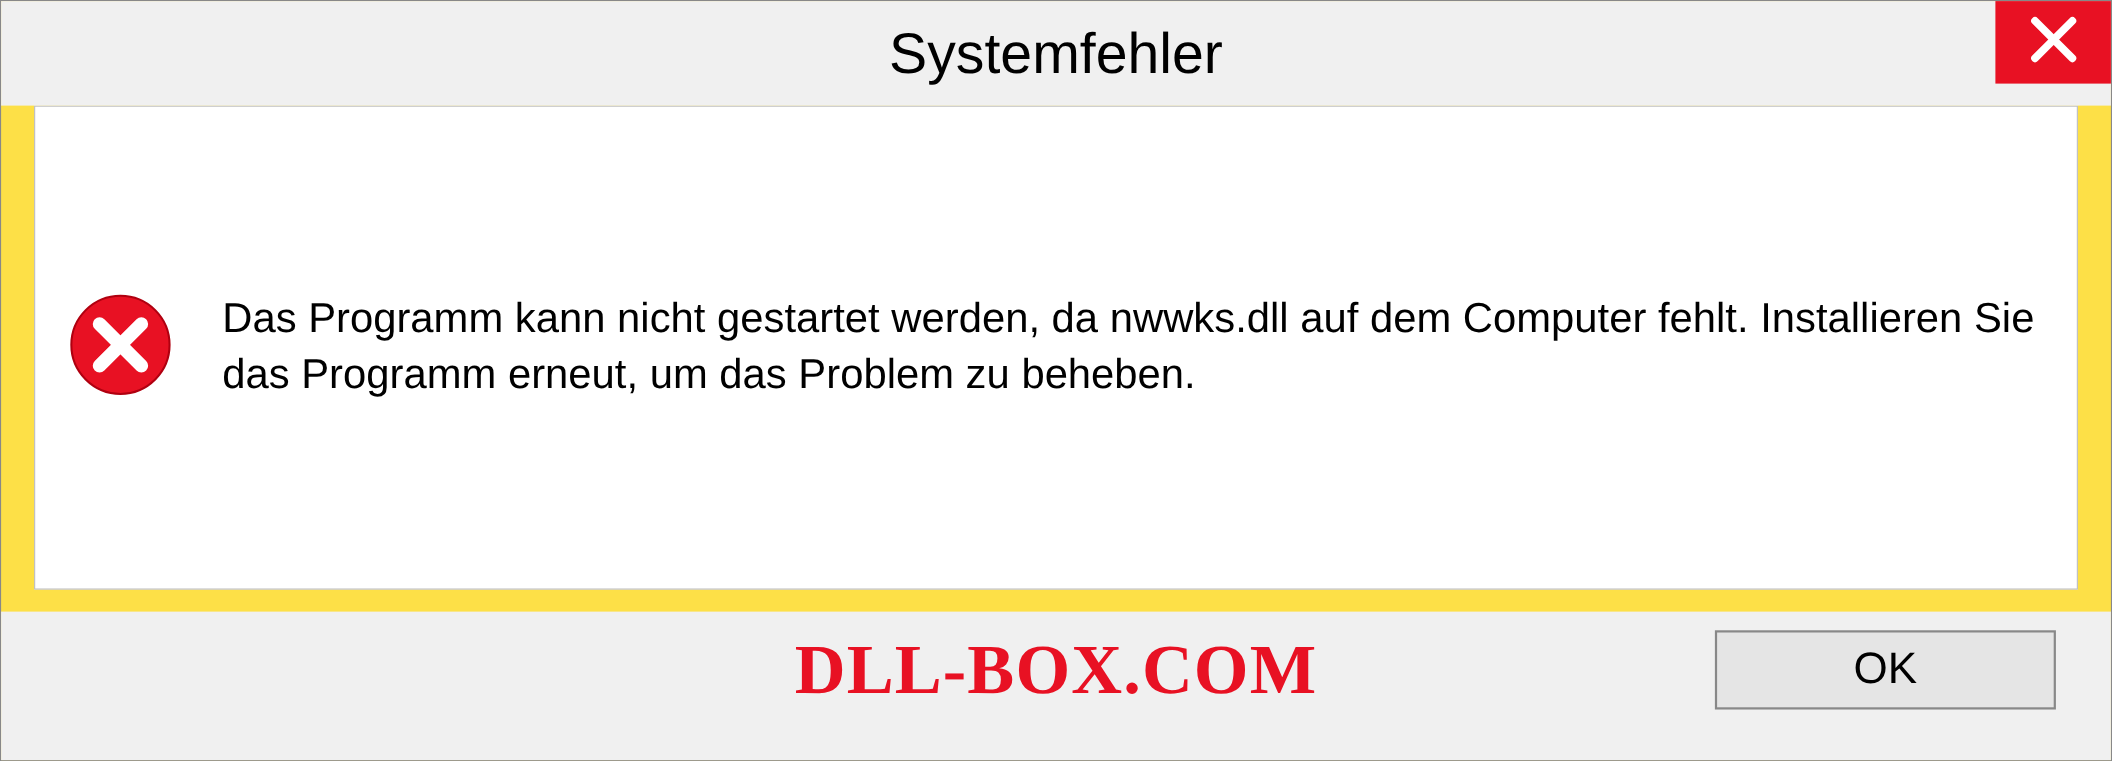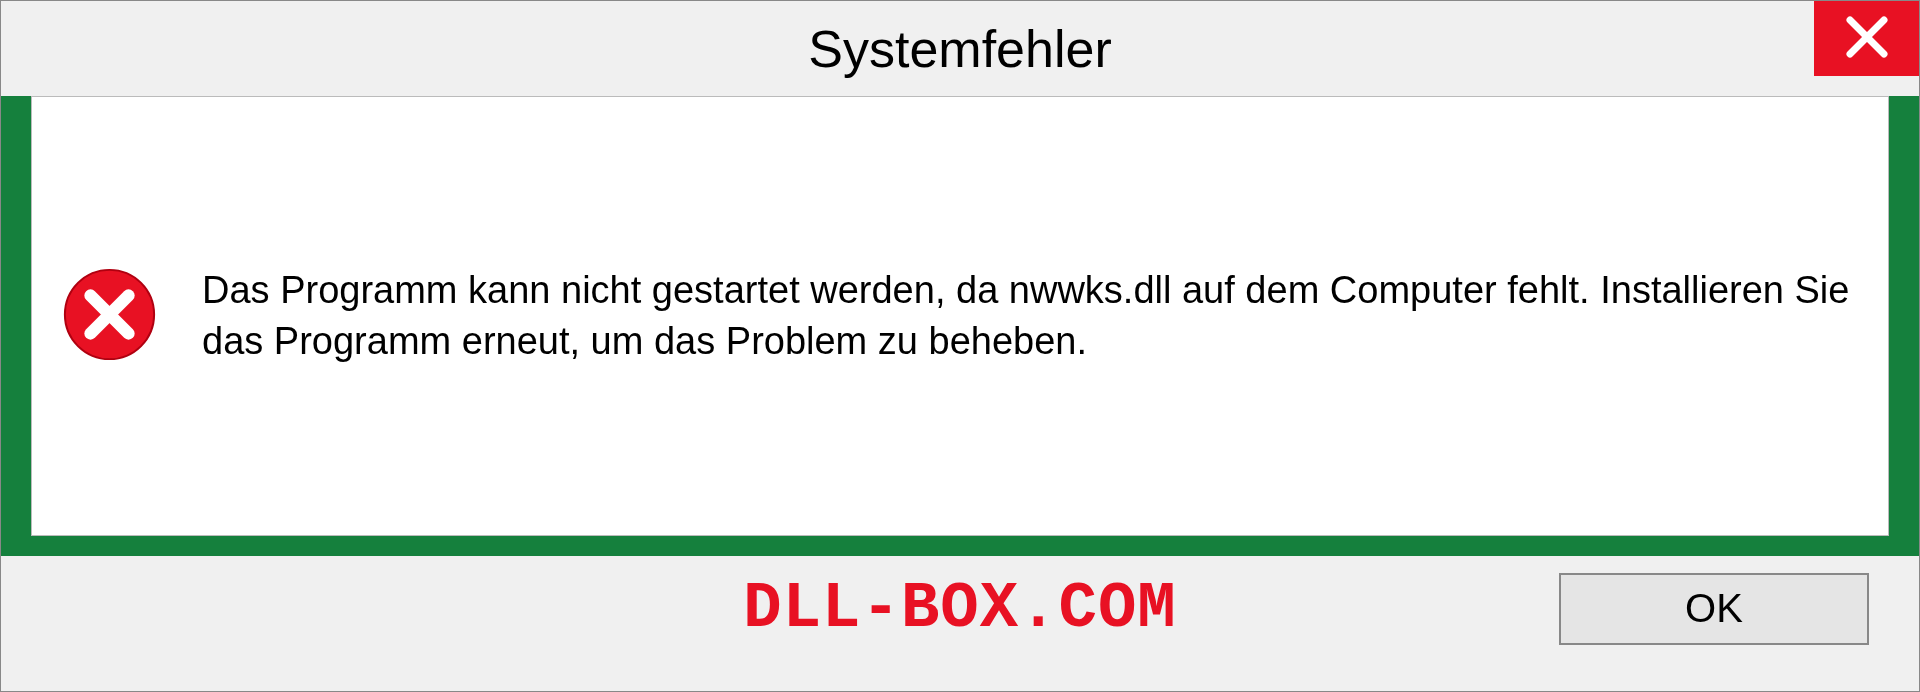--- a/index.html
+++ b/index.html
@@ -10,21 +10,21 @@
     body {
       font-family: "Segoe UI", Arial, sans-serif;
       background: #ffffff;
       width: 1920px;
       height: 692px;
       position: relative;
     }
     .dialog {
       width: 100%;
       height: 100%;
-      background: #15803d;
+      background: #fde047;
       border: 1px solid #888;
       position: relative;
       display: flex;
       flex-direction: column;
     }
     .titlebar {
       height: 95px;
       background: #f0f0f0;
       display: flex;
       align-items: center;
@@ -84,21 +84,21 @@
       position: relative;
     }
     .watermark {
       position: absolute;
       left: 50%;
       transform: translateX(-50%);
       font-size: 64px;
       font-weight: 900;
       color: #e81123;
       letter-spacing: 1px;
-      font-family: Liberation Mono, monospace;
+      font-family: Liberation Serif, serif;
     }
     .ok-btn {
       width: 310px;
       height: 72px;
       background: #e5e5e5;
       border: 2px solid #888;
       font-size: 40px;
       color: #000;
       display: flex;
       align-items: center;

